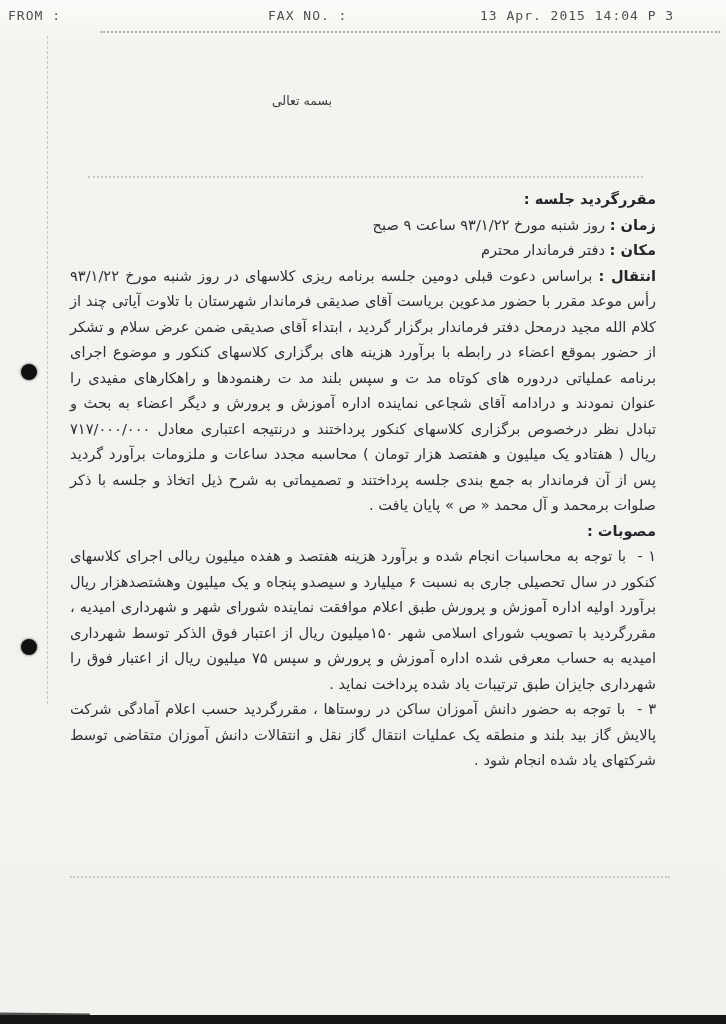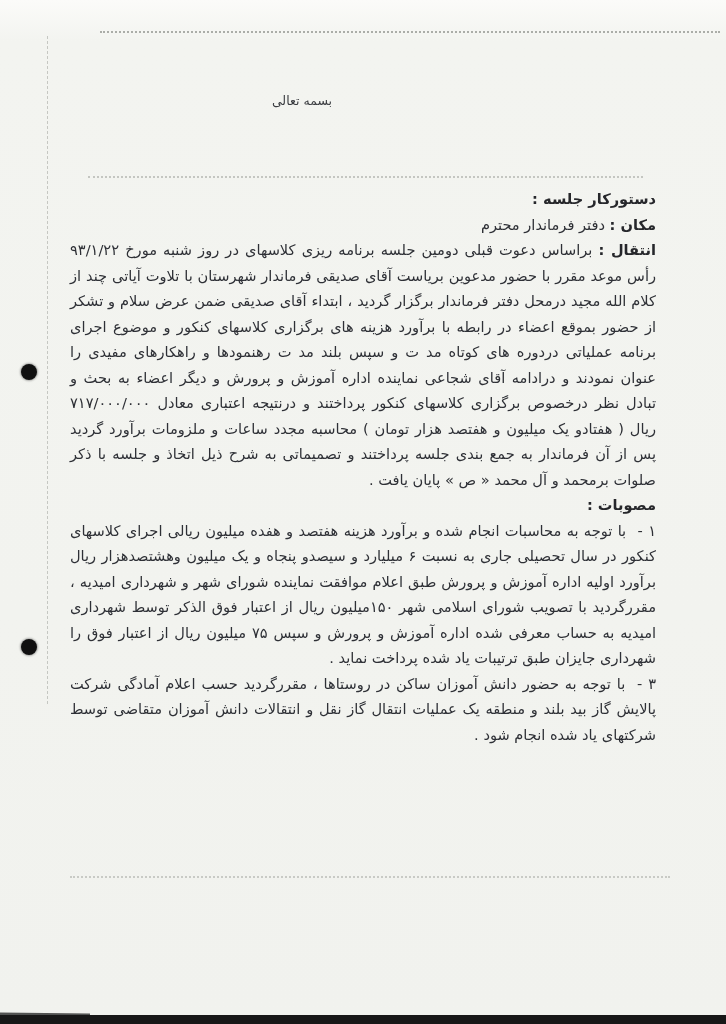--- a/index.html
+++ b/index.html
@@ -136,35 +136,44 @@
   b.lbl { font-weight: 700; color: #26272b; }
   .para { margin-bottom: 1px; }
   .resolution { margin-top: 7px; }
   .res-num { font-weight: 400; padding-left: 6px; }
 </style>
 </head>
 <body>
 
 <div class="page">
 
+  <div class="fax-header">
+    <span class="fax-from">FROM :</span>
+    <span class="fax-no">FAX NO. :</span>
+    <span class="fax-date">13 Apr. 2015 14:04 P 3</span>
+  </div>
 
   <div class="noise-line noise-top"></div>
   <div class="noise-vertical"></div>
 
   <div class="bismillah">بسمه تعالی</div>
 
   <div class="noise-line noise-specks"></div>
 
   <div class="content">
 
 
     <p class="line">
-      <b class="lbl">دستورکار جلسه :</b>
-    </p>
-
+      <b class="lbl">مقررگردید جلسه :</b>
+    </p>
+
+    <p class="line">
+      <b class="lbl">زمان :</b>
+      <span>روز شنبه مورخ ۹۳/۱/۲۲ ساعت ۹ صبح</span>
+    </p>
 
     <p class="line">
       <b class="lbl">مکان :</b>
       <span>دفتر فرماندار محترم</span>
     </p>
 
     <p class="para">
       <b class="lbl">انتقال :</b>
       <span>براساس دعوت قبلی دومین جلسه برنامه ریزی کلاسهای در روز شنبه مورخ ۹۳/۱/۲۲ رأس موعد مقرر با حضور مدعوین بریاست آقای صدیقی فرماندار شهرستان با تلاوت آیاتی چند از کلام الله مجید درمحل دفتر فرماندار برگزار گردید ، ابتداء آقای صدیقی ضمن عرض سلام و تشکر از حضور بموقع اعضاء در رابطه با برآورد هزینه های برگزاری کلاسهای کنکور و موضوع اجرای برنامه عملیاتی دردوره های کوتاه مد ت و سپس بلند مد ت رهنمودها و راهکارهای مفیدی را عنوان نمودند و درادامه آقای شجاعی نماینده اداره آموزش و پرورش و دیگر اعضاء به بحث و تبادل نظر درخصوص برگزاری کلاسهای کنکور پرداختند و درنتیجه اعتباری معادل ۷۱۷/۰۰۰/۰۰۰ ریال ( هفتادو یک میلیون و هفتصد هزار تومان ) محاسبه مجدد ساعات و ملزومات برآورد گردید پس از آن فرماندار به جمع بندی جلسه پرداختند و تصمیماتی به شرح ذیل اتخاذ و جلسه با ذکر صلوات برمحمد و آل محمد « ص » پایان یافت .</span>
     </p>

